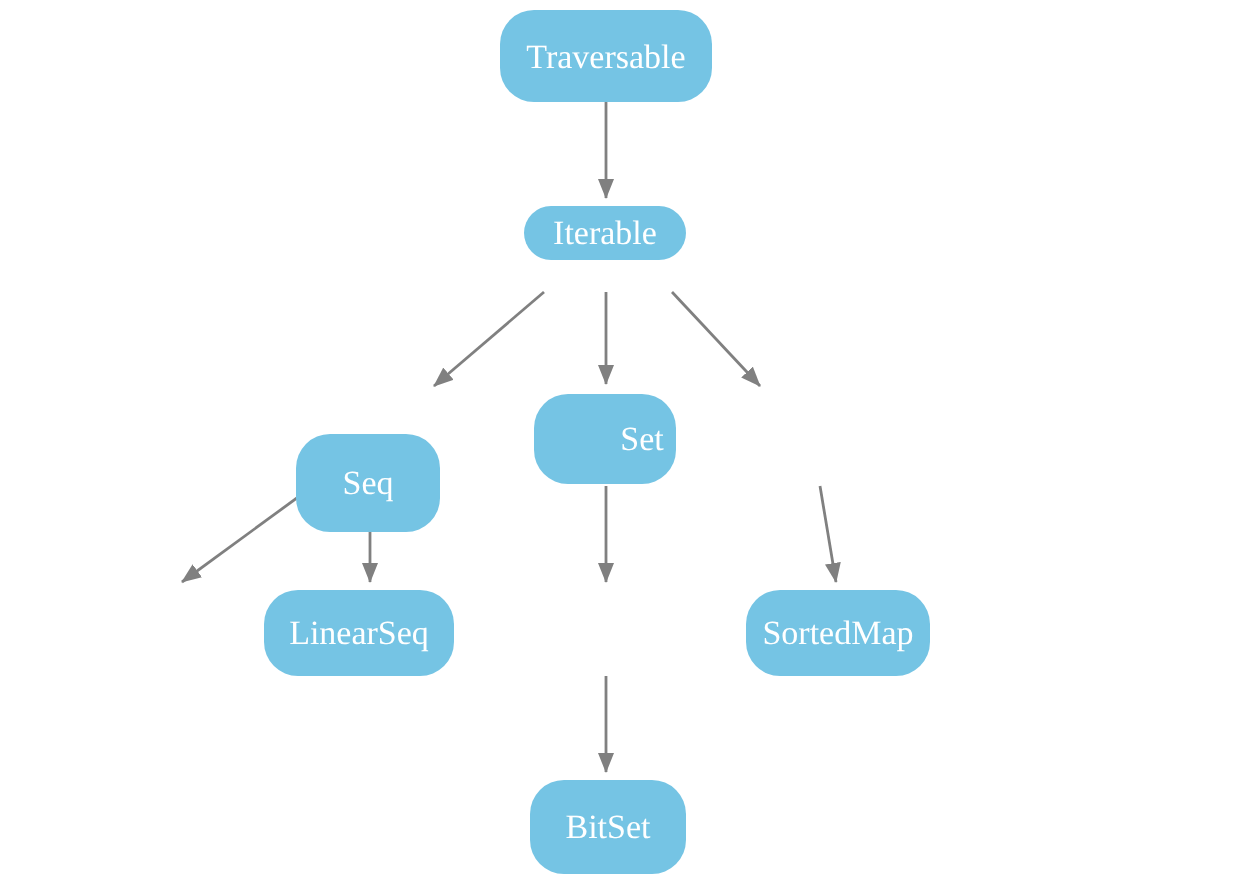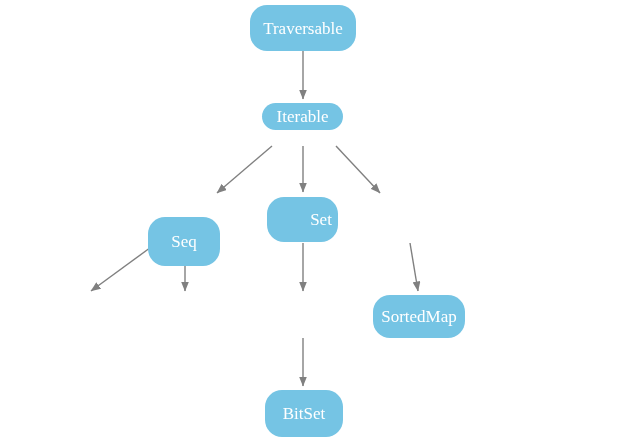--- a/index.html
+++ b/index.html
@@ -74,16 +74,17 @@
     <line class="edge" x1="185" y1="242" x2="185" y2="291" marker-end="url(#arrow)"></line>
     <line class="edge" x1="303" y1="243" x2="303" y2="291" marker-end="url(#arrow)"></line>
     <line class="edge" x1="410" y1="243" x2="418" y2="291" marker-end="url(#arrow)"></line>
     <line class="edge" x1="303" y1="338" x2="303" y2="386" marker-end="url(#arrow)"></line>
   </svg>
 
   <div class="node n-traversable">Traversable</div>
   <div class="node n-iterable">Iterable</div>
   <div class="node n-seq">Seq</div>
   <div class="node n-set">Set</div>
+  <div class="node n-linearseq">LinearSeq</div>
   <div class="node n-sortedmap">SortedMap</div>
   <div class="node n-bitset">BitSet</div>
 
 </div>
 
 </body></html>

